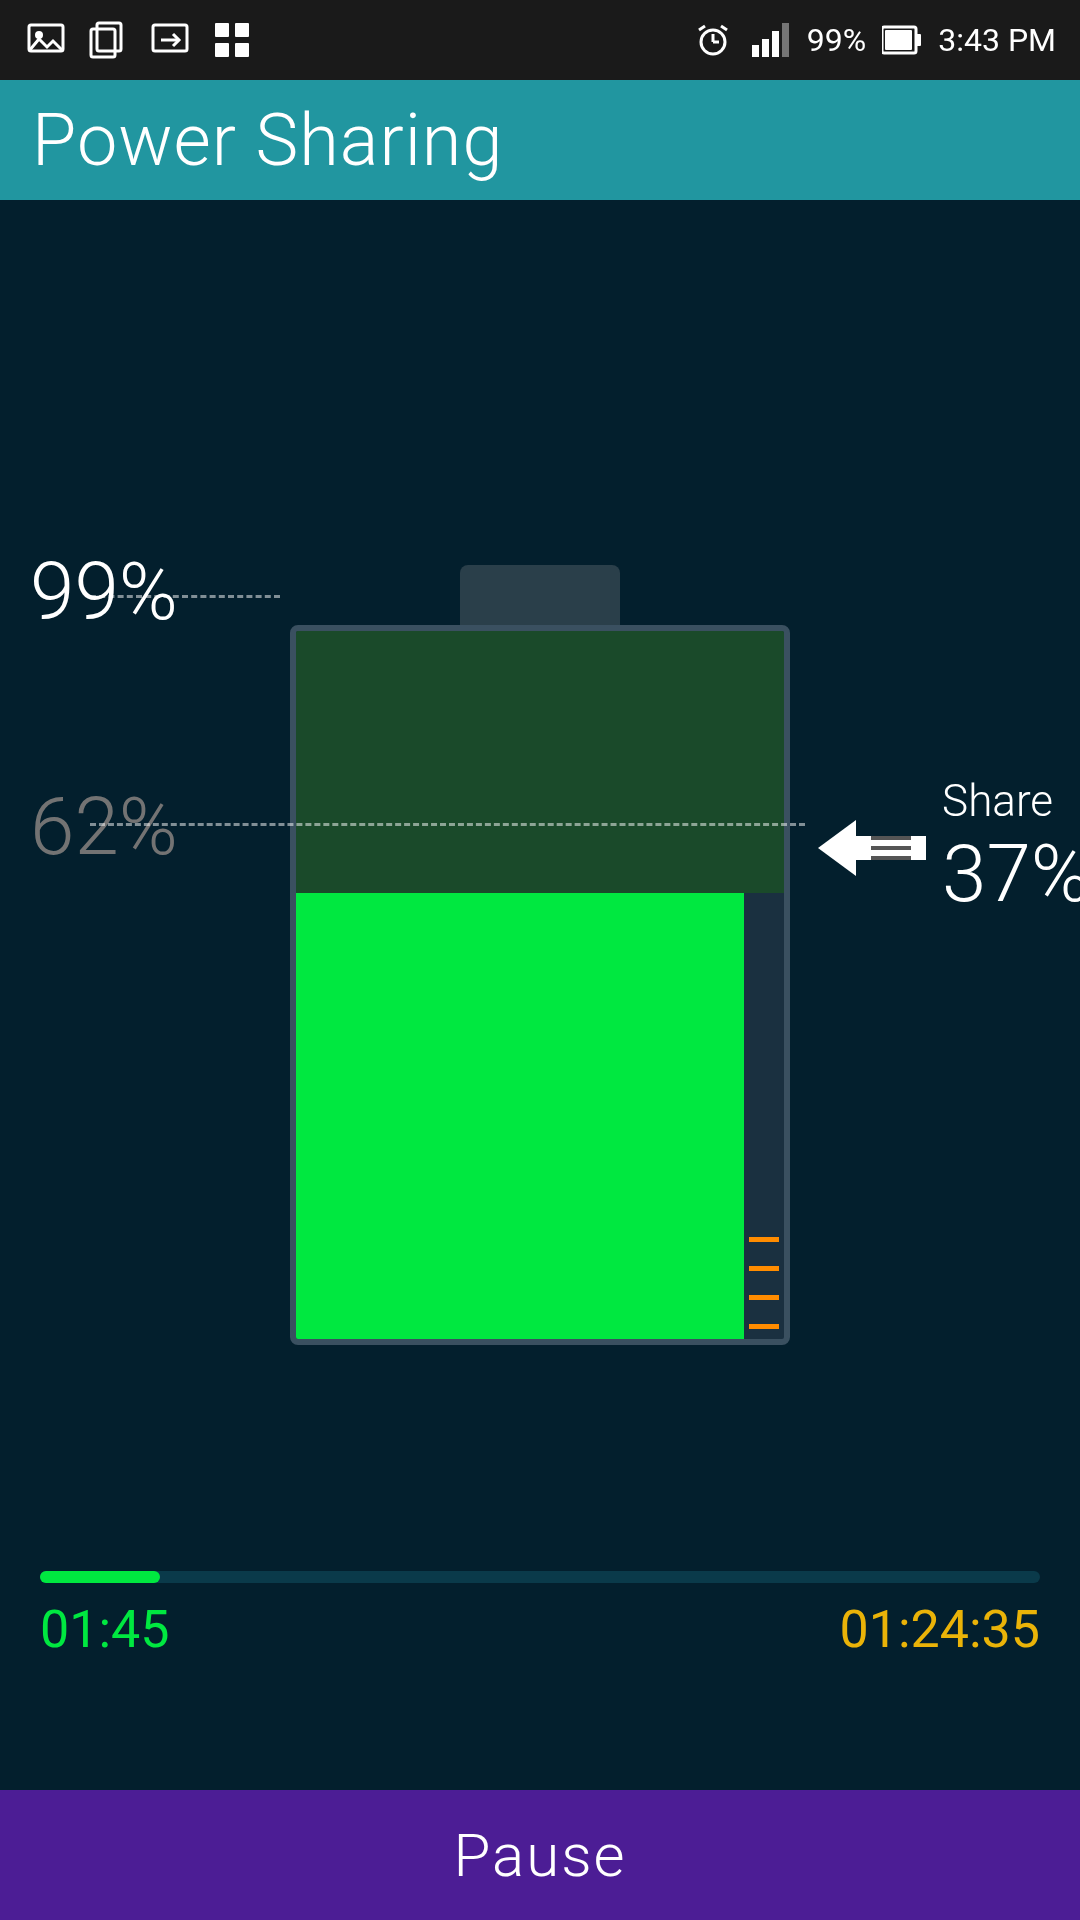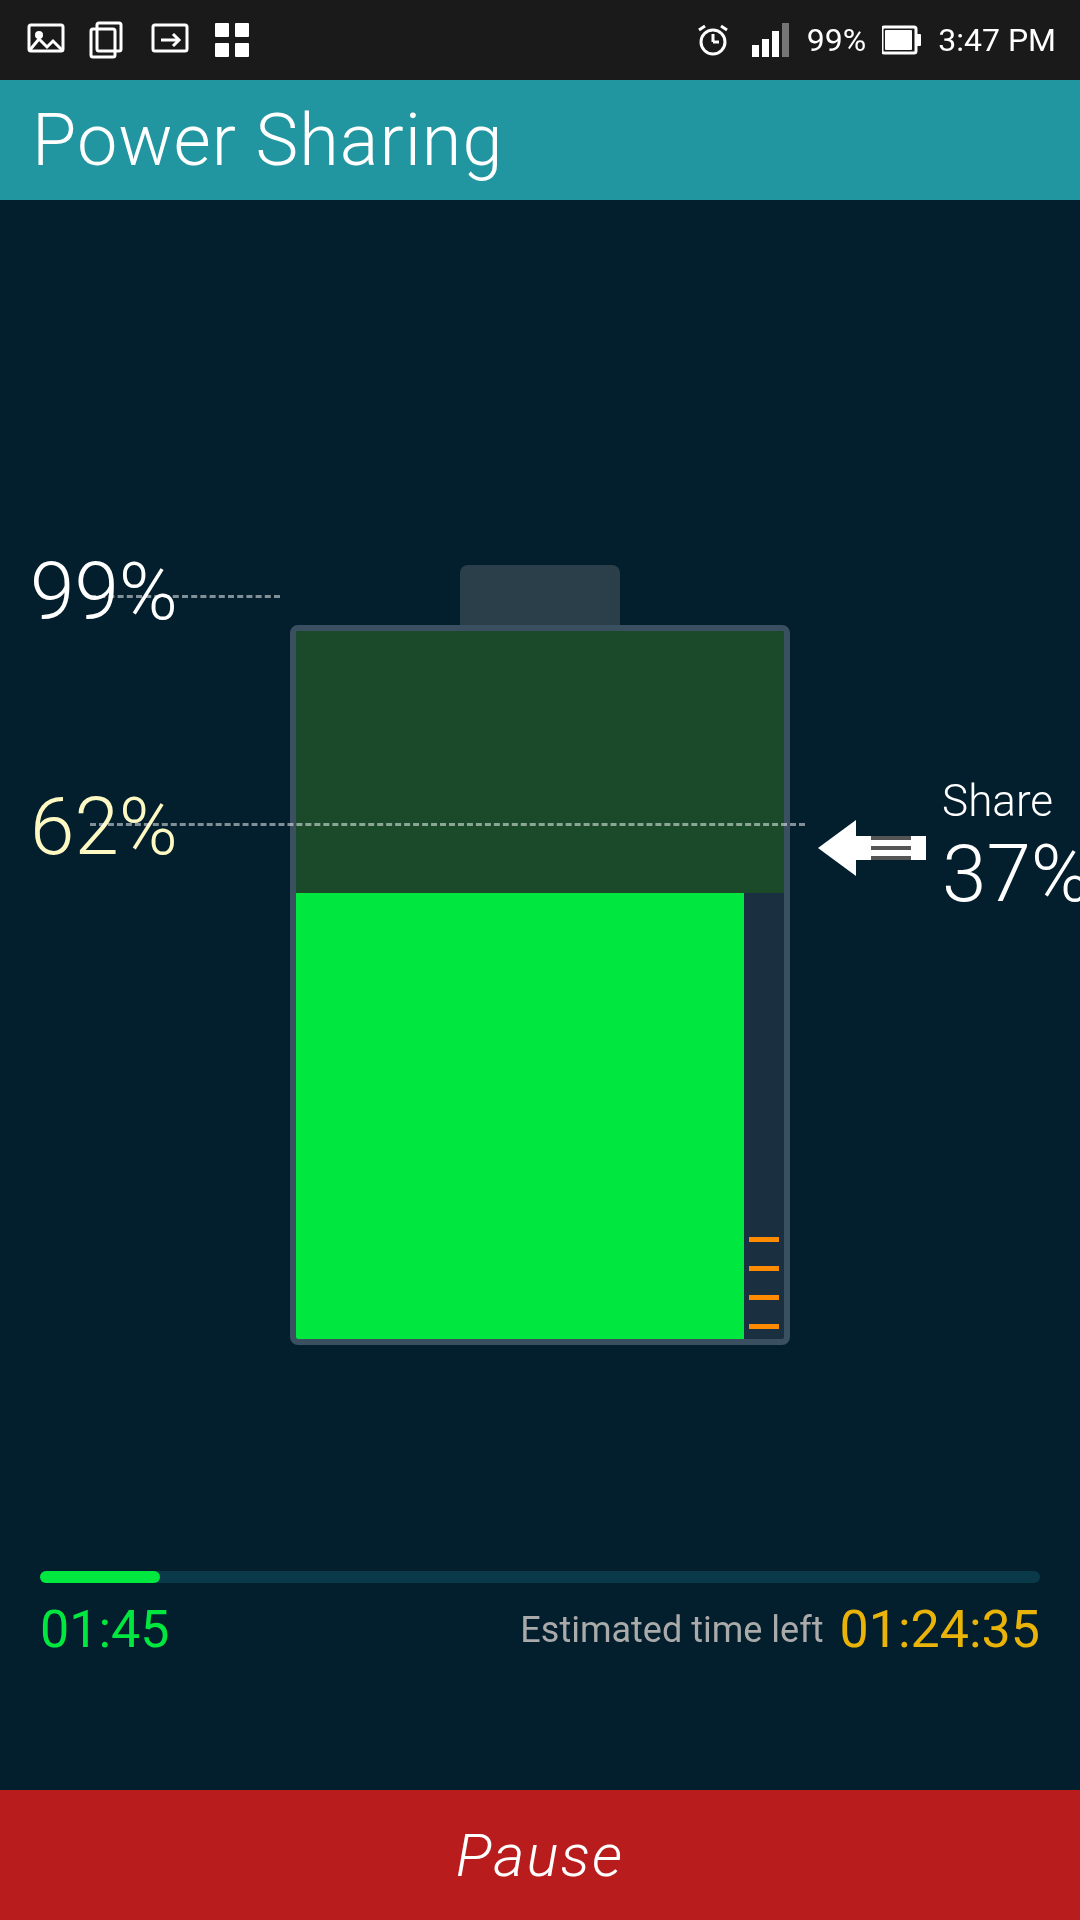--- a/index.html
+++ b/index.html
@@ -156,21 +156,21 @@
       top: -20px;
       color: #ffffff;
       font-size: 80px;
       font-weight: 300;
     }
 
     #label-62 {
       position: absolute;
       left: -260px;
       top: 215px;
-      color: #fef9c3;
+      color: #737373;
       font-size: 80px;
       font-weight: 300;
     }
 
     
     #dashed-99 {
       position: absolute;
       left: -200px;
       top: 30px;
       width: 190px;
@@ -294,26 +294,25 @@
       font-weight: 400;
     }
 
     
     #pause-button {
       position: absolute;
       bottom: 0;
       left: 0;
       width: 100%;
       height: 130px;
-      background-color: #b91c1c;
+      background-color: #4c1d95;
       display: flex;
       align-items: center;
       justify-content: center;
       cursor: pointer;
-      font-style: italic;
     }
 
     #pause-label {
       color: #ffffff;
       font-size: 60px;
       font-weight: 300;
       letter-spacing: 2px;
     }
   </style>
 </head>
@@ -370,21 +369,21 @@
       </svg>
     </div>
     <span class="status-text">99%</span>
     <div class="status-icon">
       <svg width="40" height="34" viewBox="0 0 40 34" fill="white">
         <rect x="0" y="4" width="34" height="26" rx="2" stroke="white" stroke-width="3" fill="none"></rect>
         <rect x="3" y="7" width="27" height="20" rx="1" fill="white"></rect>
         <rect x="34" y="11" width="5" height="12" rx="1" fill="white"></rect>
       </svg>
     </div>
-    <span class="status-text">3:47 PM</span>
+    <span class="status-text">3:43 PM</span>
   </div>
 </div>
 
 <div id="header">
   <span id="app-title">Power Sharing</span>
 </div>
 
 <div id="main-content">
 
   <div id="battery-wrapper">
@@ -431,21 +430,20 @@
 
   </div>
 
   <div id="bottom-area">
     <div id="progress-bar-container">
       <div id="progress-bar-fill" style="width: 12%;"></div>
     </div>
     <div id="time-info-row">
       <span id="current-time">01:45</span>
       <div style="display:flex; align-items:center; gap:16px;">
-        <span id="estimated-label">Estimated time left</span>
         <span id="estimated-time">01:24:35</span>
       </div>
     </div>
   </div>
 
 </div>
 
 <div id="pause-button">
   <span id="pause-label">Pause</span>
 </div>

